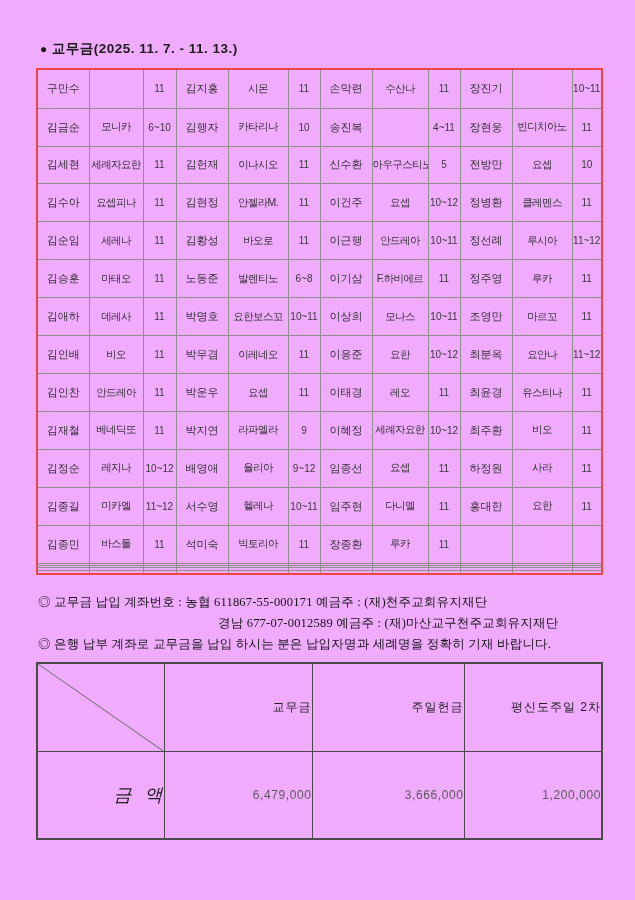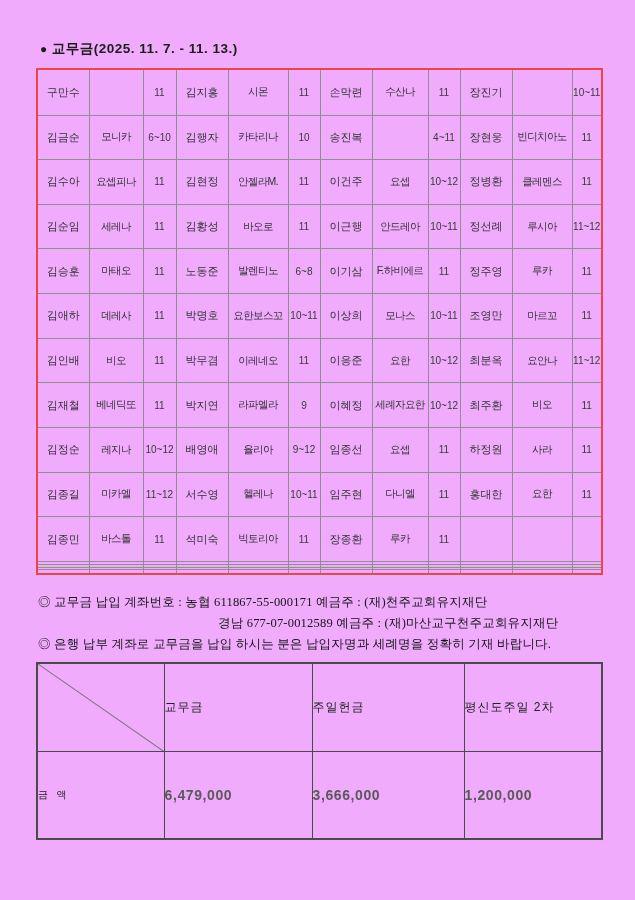--- a/index.html
+++ b/index.html
@@ -31,29 +31,29 @@
     line-height:21px; letter-spacing:0.2px;
   }
   .note-indent { padding-left:180px; }
 
   table.summary {
     position:absolute; left:36px; top:662px; width:565px; height:178px;
     border-collapse:collapse; table-layout:fixed;
     border:2px solid #4a4a4a;
   }
   table.summary td {
-    border:1px solid #4a4a4a; padding:0; text-align:left; vertical-align:middle;
+    border:1px solid #4a4a4a; padding:0; text-align:right; vertical-align:middle;
   }
   table.summary tr.hdr-row { height:60px; }
   table.summary tr.data-row { height:59px; }
   td.diag { position:relative; }
   td.diag svg { position:absolute; left:0; top:0; width:100%; height:100%; display:block; }
   .sum-hdr { font-size:12px; color:#222; letter-spacing:1px; }
-  .sum-label { font-size:10px; color:#222; white-space:pre; letter-spacing:1px; }
-  .sum-value { font-size:14px; color:#5a5a5a; letter-spacing:0.6px;font-weight:bold; }
+  .sum-label { font-size:18px; color:#222; white-space:pre; letter-spacing:1px;font-style:italic; }
+  .sum-value { font-size:12px; color:#5a5a5a; letter-spacing:0.6px; }
 </style>
 </head>
 <body>
 
 <div class="page">
 
   <div class="title">
     <span class="bullet">●</span><span>교무금(2025. 11. 7. - 11. 13.)</span>
   </div>
 
@@ -95,20 +95,34 @@
           <td class="col-bapt">카타리나</td>
           <td class="col-month">10</td>
           <td class="col-name">송진복</td>
           <td class="col-bapt"></td>
           <td class="col-month">4~11</td>
           <td class="col-name">장현웅</td>
           <td class="col-bapt">빈디치아노</td>
           <td class="col-month">11</td>
         </tr>
         <tr>
+          <td class="col-name">김세현</td>
+          <td class="col-bapt">세례자요한</td>
+          <td class="col-month">11</td>
+          <td class="col-name">김헌재</td>
+          <td class="col-bapt">이나시오</td>
+          <td class="col-month">11</td>
+          <td class="col-name">신수환</td>
+          <td class="col-bapt">아우구스티노</td>
+          <td class="col-month">5</td>
+          <td class="col-name">전방만</td>
+          <td class="col-bapt">요셉</td>
+          <td class="col-month">10</td>
+        </tr>
+        <tr>
           <td class="col-name">김수아</td>
           <td class="col-bapt">요셉피나</td>
           <td class="col-month">11</td>
           <td class="col-name">김현정</td>
           <td class="col-bapt">안젤라M.</td>
           <td class="col-month">11</td>
           <td class="col-name">이건주</td>
           <td class="col-bapt">요셉</td>
           <td class="col-month">10~12</td>
           <td class="col-name">정병환</td>
@@ -163,20 +177,34 @@
           <td class="col-month">11</td>
           <td class="col-name">박무겸</td>
           <td class="col-bapt">이레네오</td>
           <td class="col-month">11</td>
           <td class="col-name">이응준</td>
           <td class="col-bapt">요한</td>
           <td class="col-month">10~12</td>
           <td class="col-name">최분옥</td>
           <td class="col-bapt">요안나</td>
           <td class="col-month">11~12</td>
+        </tr>
+        <tr>
+          <td class="col-name">김인찬</td>
+          <td class="col-bapt">안드레아</td>
+          <td class="col-month">11</td>
+          <td class="col-name">박운우</td>
+          <td class="col-bapt">요셉</td>
+          <td class="col-month">11</td>
+          <td class="col-name">이태경</td>
+          <td class="col-bapt">레오</td>
+          <td class="col-month">11</td>
+          <td class="col-name">최윤경</td>
+          <td class="col-bapt">유스티나</td>
+          <td class="col-month">11</td>
         </tr>
         <tr>
           <td class="col-name">김재철</td>
           <td class="col-bapt">베네딕또</td>
           <td class="col-month">11</td>
           <td class="col-name">박지연</td>
           <td class="col-bapt">라파엘라</td>
           <td class="col-month">9</td>
           <td class="col-name">이혜정</td>
           <td class="col-bapt">세례자요한</td>

